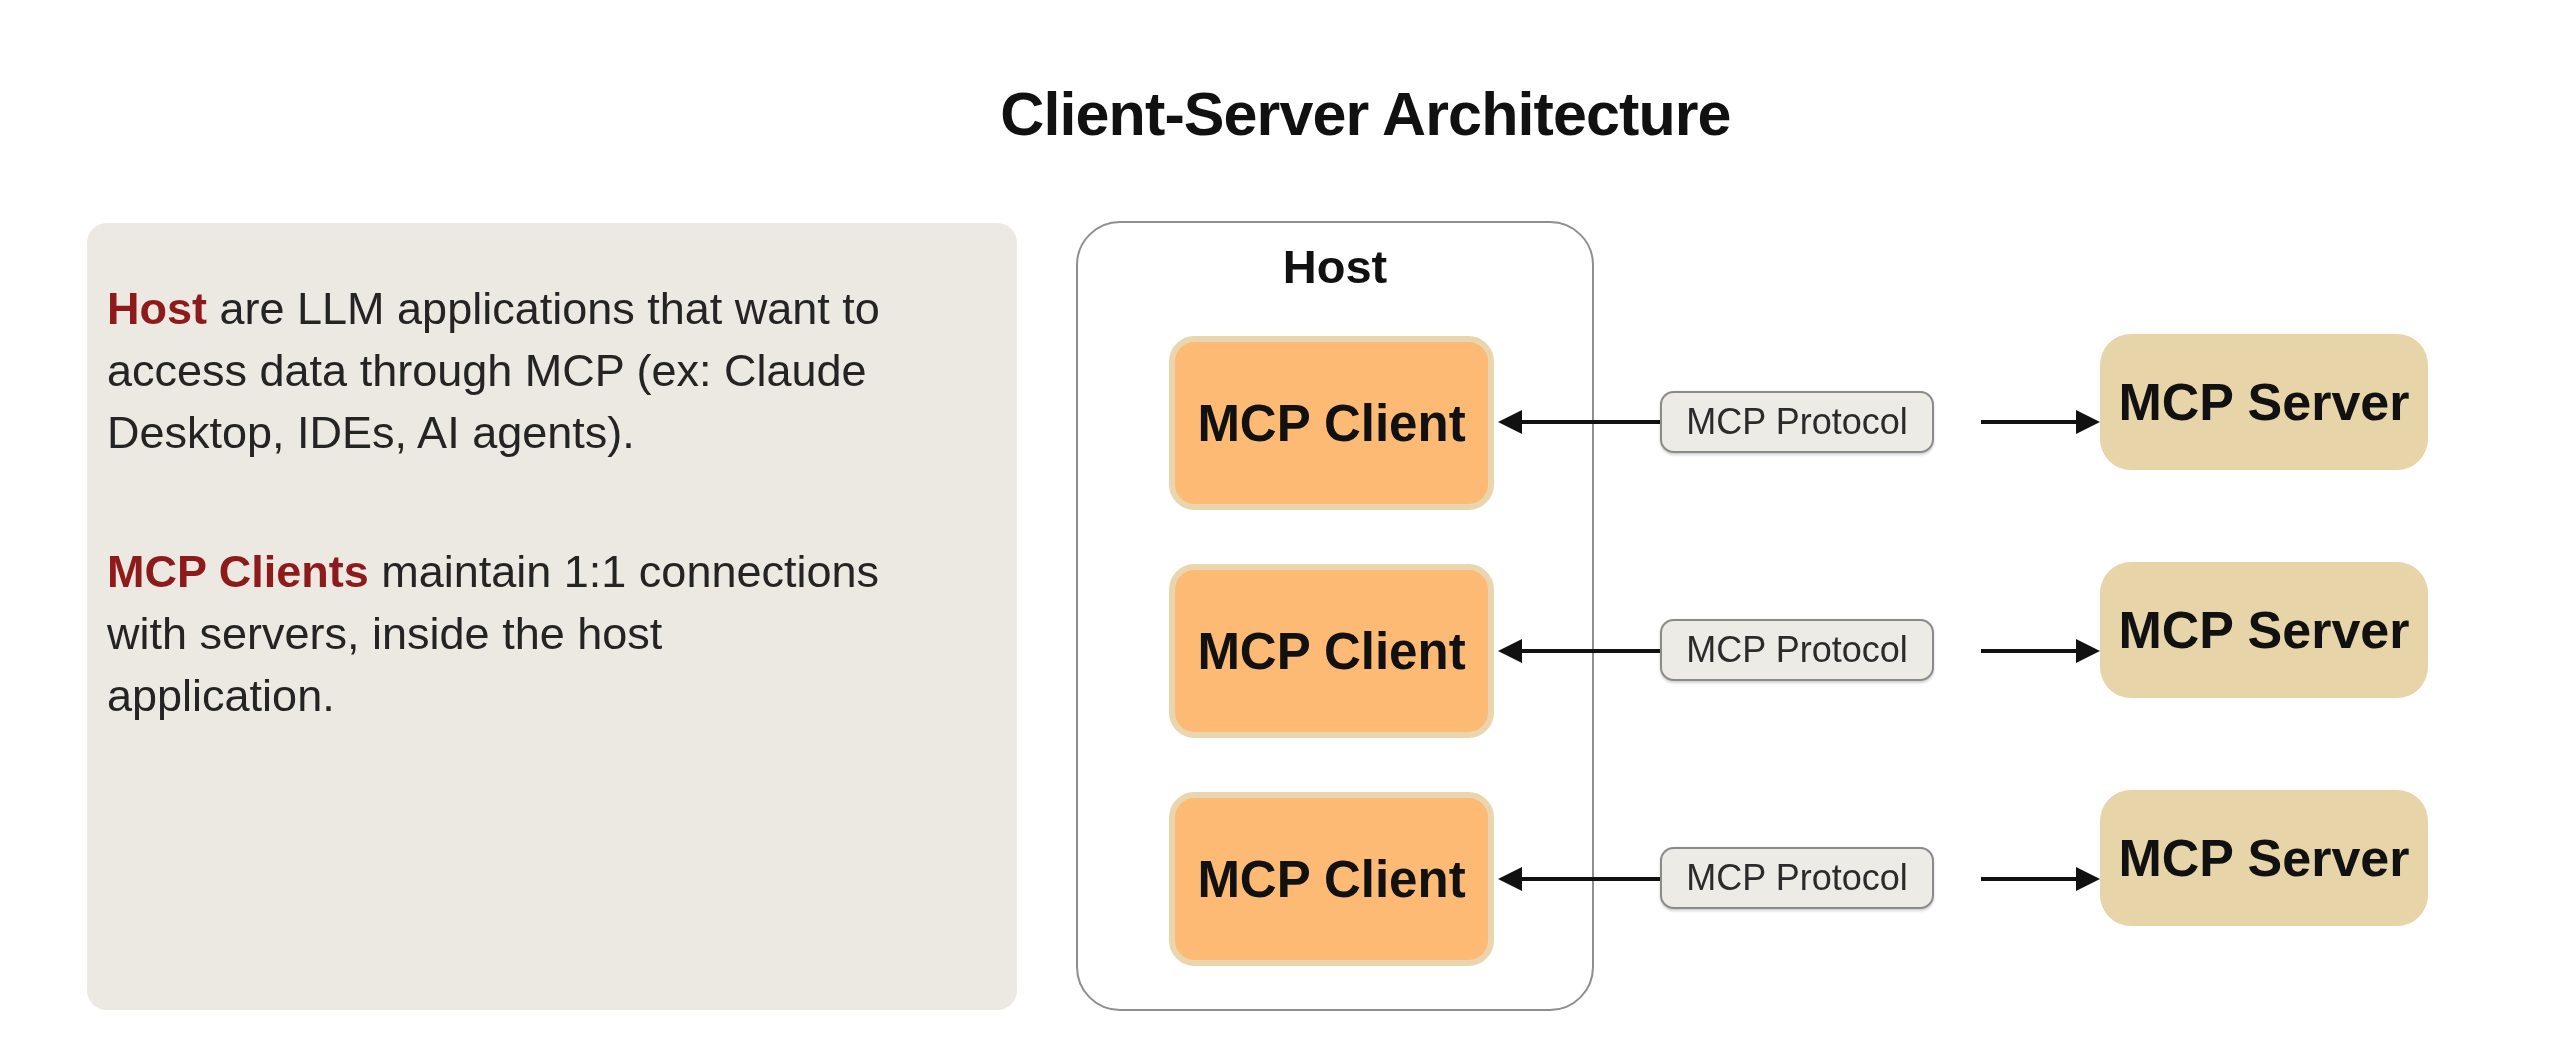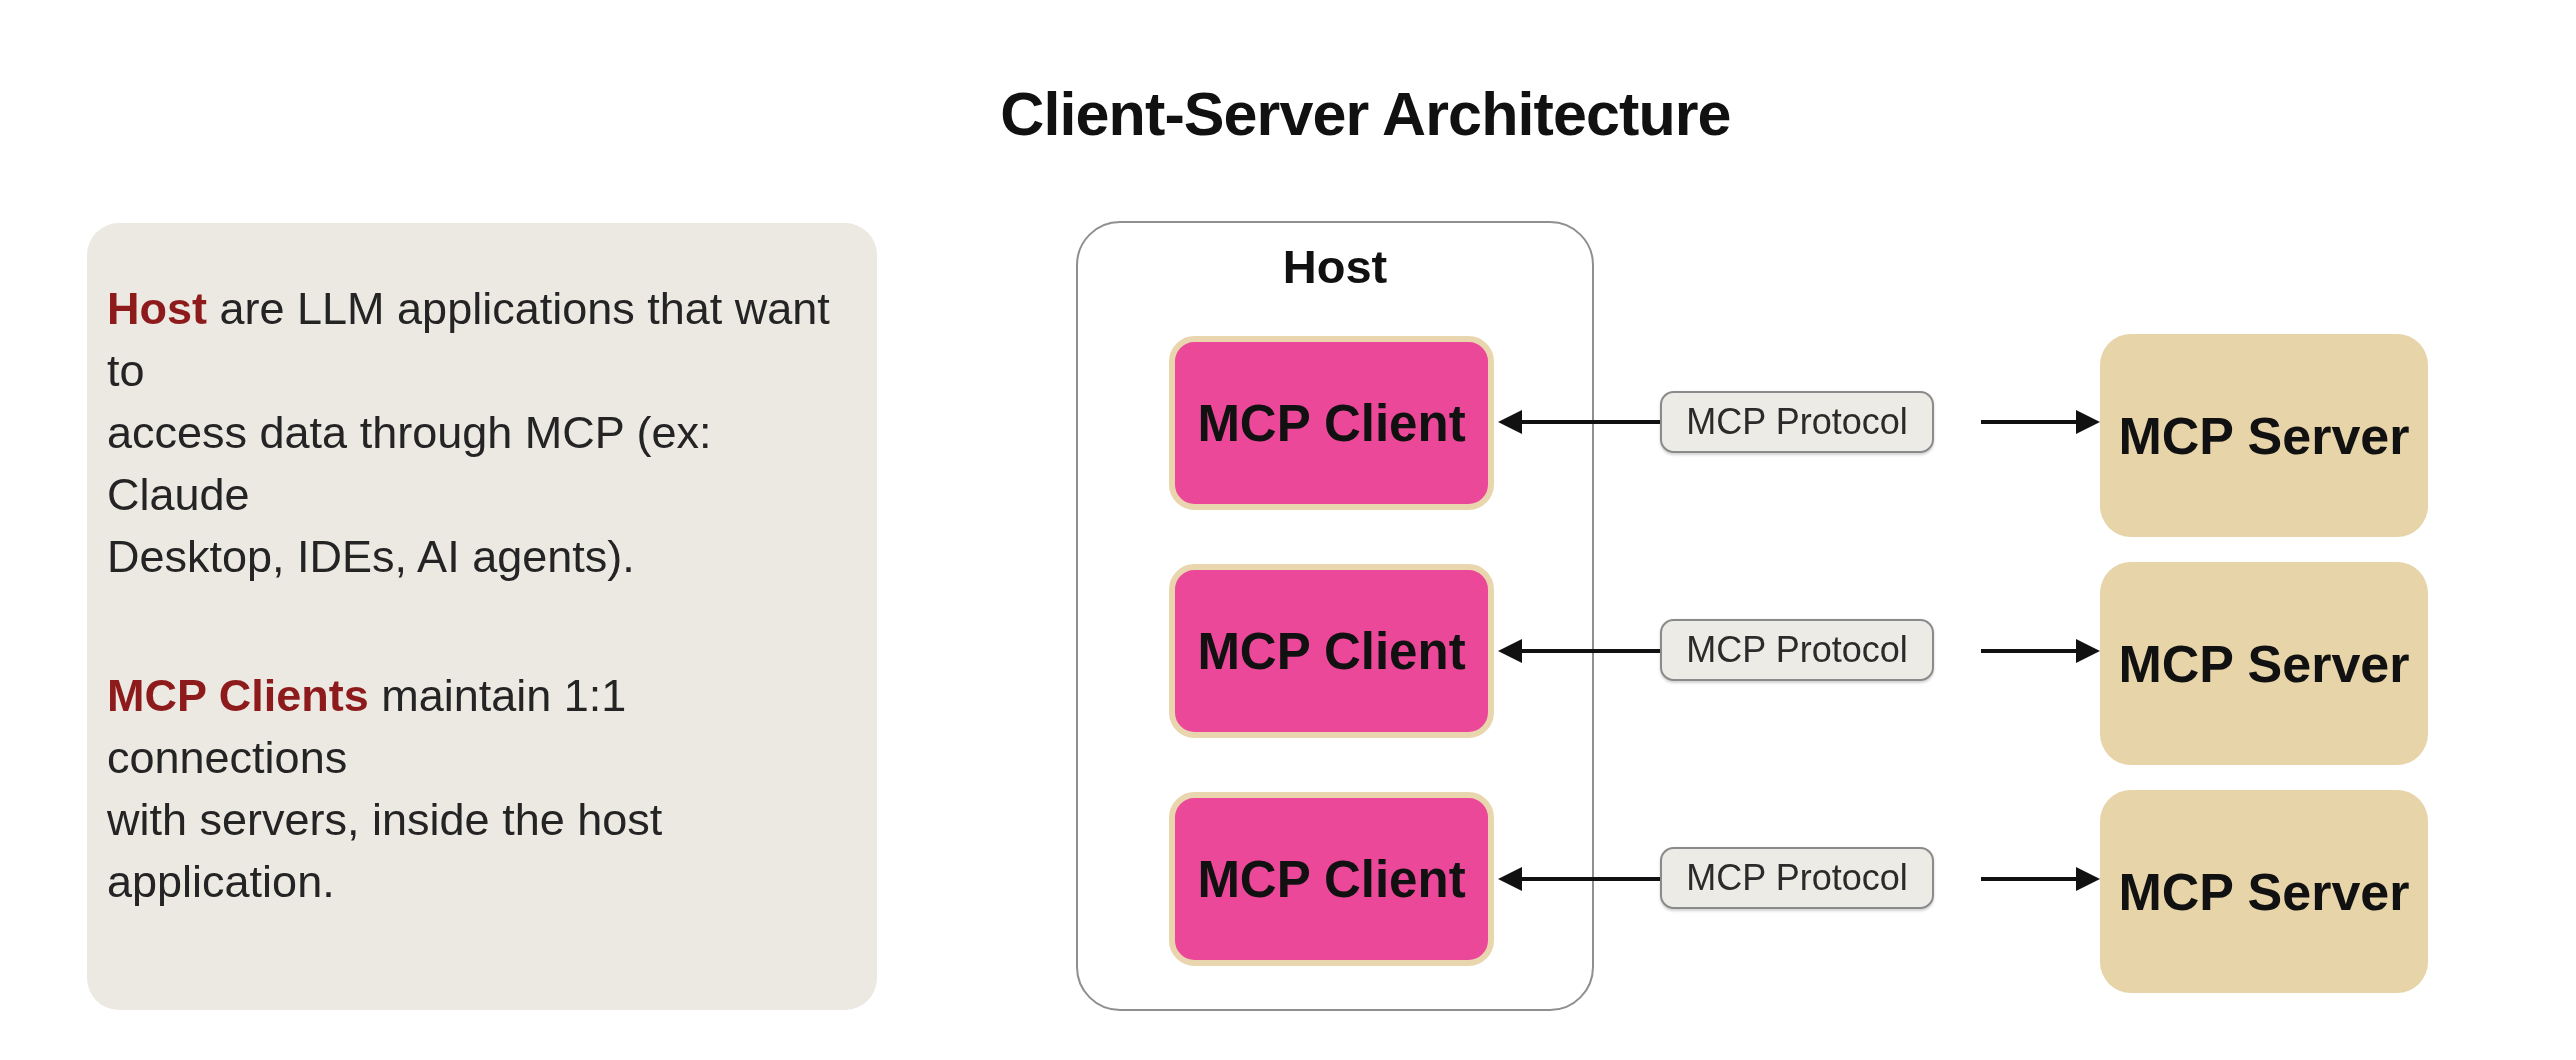--- a/index.html
+++ b/index.html
@@ -26,24 +26,24 @@
     letter-spacing: -0.9px;
     color: #111111;
     white-space: nowrap;
   }
 
   
   .info-panel {
     position: absolute;
     left: 87px;
     top: 223px;
-    width: 790px;
+    width: 930px;
     height: 787px;
     background: #ECE9E3;
-    border-radius: 32px;
+    border-radius: 20px;
     box-sizing: border-box;
     padding: 55px 25.5px 0 20px;
   }
   .info-paragraph {
     font-size: 45px;
     line-height: 62px;
     color: #242424;
     white-space: pre-line;
     margin: 0 0 77px 0;
   }
@@ -74,21 +74,21 @@
     font-weight: 700;
     color: #111111;
   }
 
   
   .client-box {
     position: absolute;
     left: 1169px;
     width: 325px;
     height: 174px;
-    background: #ec4899;
+    background: #fdba74;
     border: 6.4px solid #E9D6AE;
     border-radius: 25.5px;
     box-sizing: border-box;
     display: flex;
     align-items: center;
     justify-content: center;
     font-size: 51px;
     font-weight: 700;
     color: #111111;
     white-space: nowrap;
@@ -118,21 +118,21 @@
   }
   .pill-r1 { top: 391px; }
   .pill-r2 { top: 619px; }
   .pill-r3 { top: 847px; }
 
   
   .server-box {
     position: absolute;
     left: 2100px;
     width: 328px;
-    height: 203px;
+    height: 136px;
     background: #E7D4A9;
     border-radius: 31px;
     display: flex;
     align-items: center;
     justify-content: center;
     font-size: 52px;
     font-weight: 700;
     color: #111111;
     white-space: nowrap;
   }

